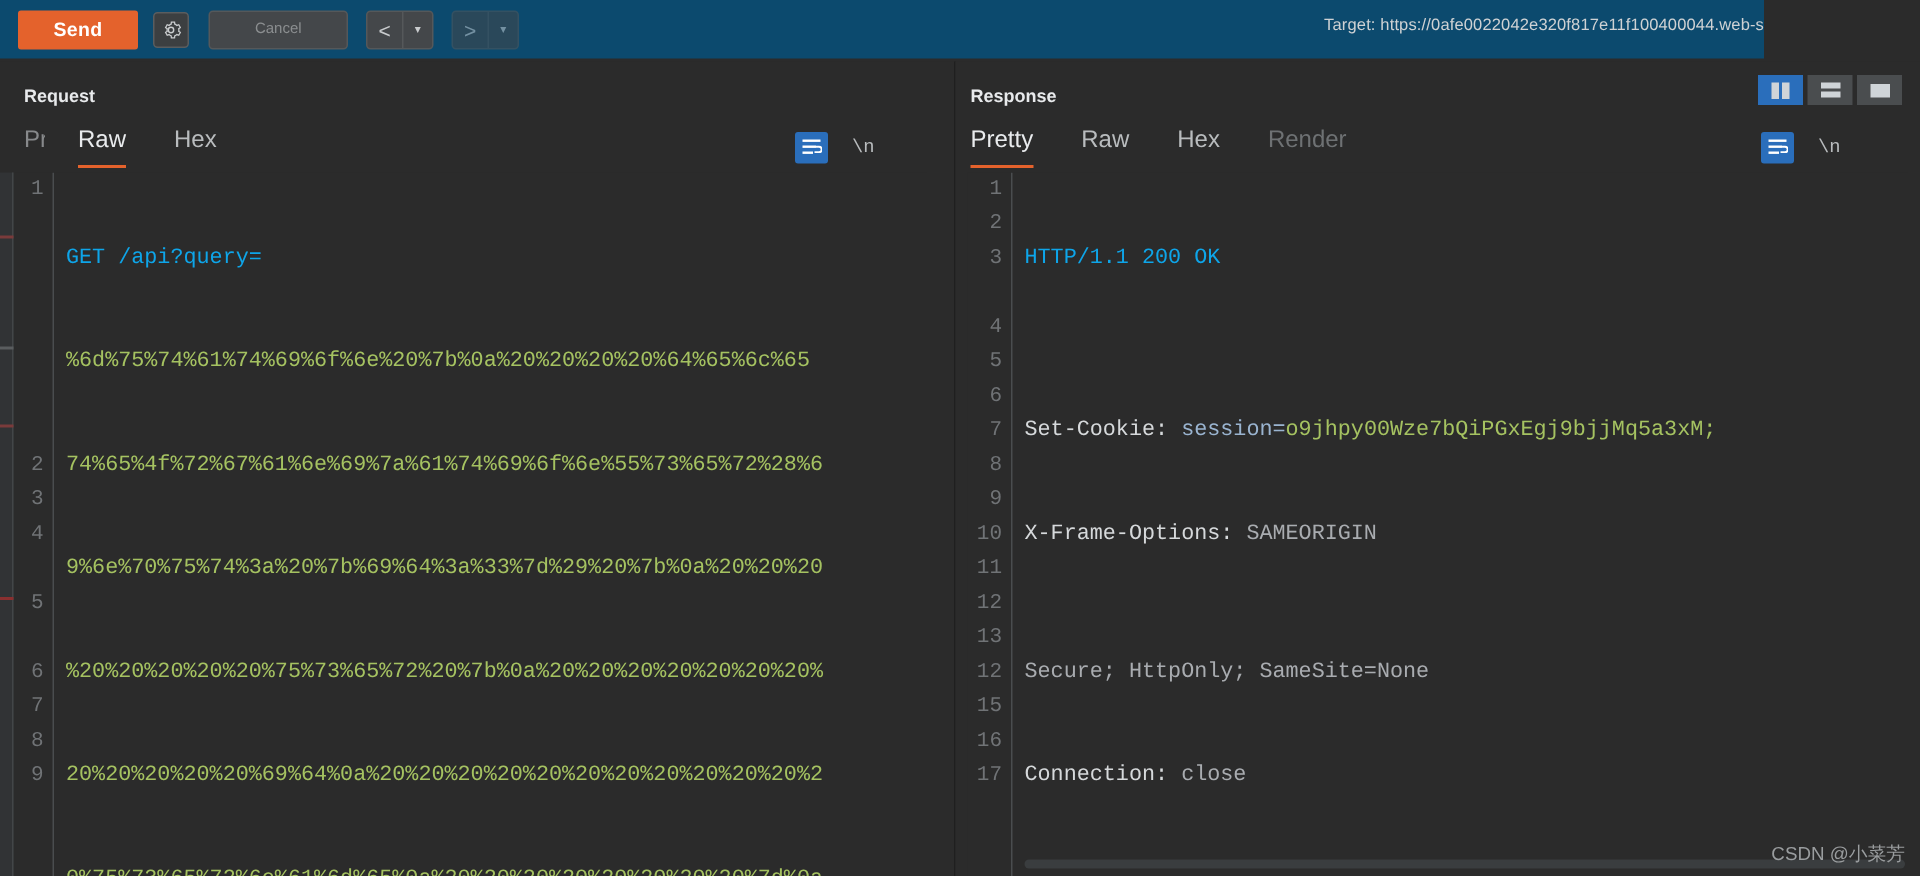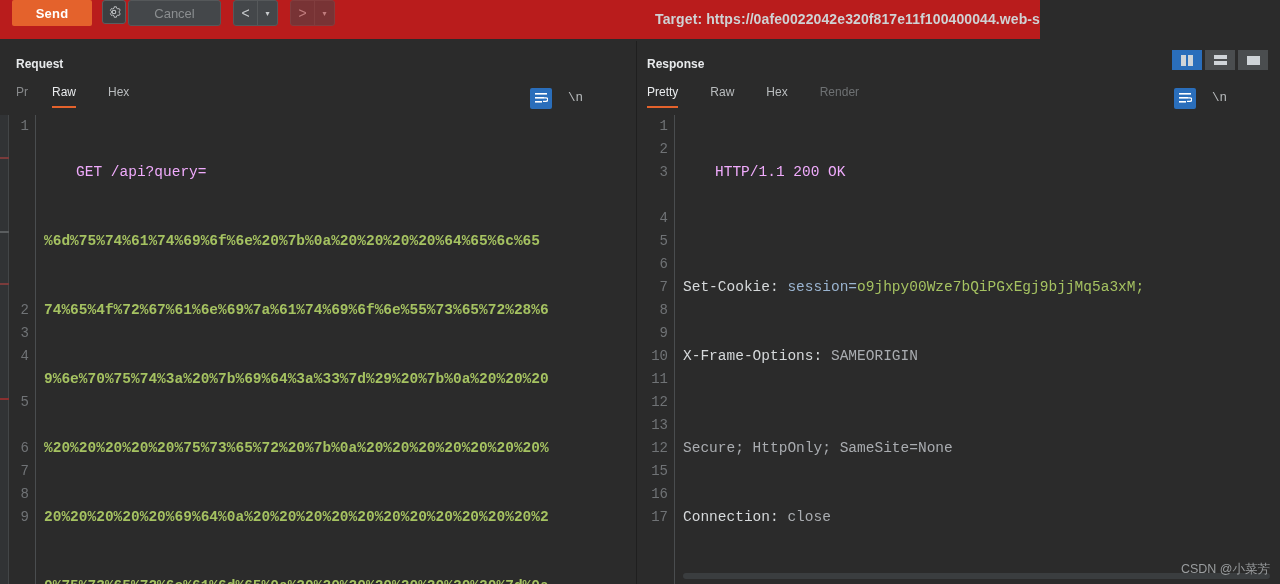--- a/index.html
+++ b/index.html
@@ -7,24 +7,24 @@
     margin: 0; padding: 0;
     width: 1280px; height: 584px;
     overflow: hidden;
     background: #2b2b2b;
     font-family: "Liberation Sans", sans-serif;
   }
 
   
   .toolbar {
     position: absolute; left: 0; top: 0;
-    width: 1040px; height: 40px;
-    background: #b91c1c;
+    width: 1176px; height: 40px;
+    background: #0c4a6e;
     border-bottom: 1px solid #2b2b2b;
-    display: flex; align-items: flex-start;
+    display: flex; align-items: center;
   }
   .send-btn {
     margin-left: 12px;
     width: 80px; height: 26px;
     background: #e4622c;
     color: #ffffff;
     font-size: 13px; font-weight: bold;
     border: none; border-radius: 2px;
     display: flex; align-items: center; justify-content: center;
     cursor: pointer;
@@ -33,25 +33,25 @@
   .gear-btn {
     margin-left: 10px;
     width: 24px; height: 24px;
     border: 1px solid #5a5d5f;
     border-radius: 3px;
     background: #3c3f41;
     display: flex; align-items: center; justify-content: center;
     cursor: pointer;
   }
   .cancel-btn {
-    margin-left: 2px;
+    margin-left: 13px;
     width: 93px; height: 26px;
     background: #44474a;
     color: #8b8e90;
-    font-size: 13px;
+    font-size: 10px;
     border: 1px solid #55585a; border-radius: 3px;
     display: flex; align-items: center; justify-content: center;
   }
   .nav-group {
     margin-left: 12px;
     height: 26px;
     background: #44474a;
     border: 1px solid #55585a; border-radius: 3px;
     display: flex; align-items: stretch;
     overflow: hidden;
@@ -65,21 +65,21 @@
     cursor: pointer;
   }
   .nav-caret {
     width: 19px;
     display: flex; align-items: center; justify-content: center;
     color: #c9ccce; font-size: 8px;
     cursor: pointer;
   }
   .target-label {
     position: absolute; right: 0; top: 11px;
-    font-size: 14px; font-weight: bold;
+    font-size: 11px; font-weight: normal;
     color: #cfd2d4;
     white-space: nowrap;
     letter-spacing: .1px;
   }
 
   
   .panes {
     position: absolute; left: 0; top: 41px;
     width: 1280px; height: 543px;
     display: flex;
@@ -100,21 +100,21 @@
   .pane.request .pane-title { left: 16px; }
   .pane.response .pane-title { left: 10px; }
 
   .tabs {
     position: absolute; top: 44px; height: 28px;
     display: flex; align-items: flex-start;
   }
   .pane.request .tabs { left: 16px; }
   .pane.response .tabs { left: 10px; }
   .tab {
-    font-size: 12px;
+    font-size: 16px;
     color: #b9bcbe;
     padding: 0 0 7px 0;
     margin-right: 32px;
     cursor: pointer;
     white-space: nowrap;
   }
   .tab.clipped { color: #87898b; overflow: hidden; width: 14px; margin-right: 22px; }
   .tab.dim { color: #6e7173; }
   .tab.active { color: #e9ebed; border-bottom: 2px solid #e4622c; }
 
@@ -195,22 +195,22 @@
     font-family: "Liberation Mono", monospace;
     font-size: 14.5px;
     line-height: 23px;
     color: #c7cacc;
     white-space: pre-wrap;
     word-break: break-all;
     overflow: hidden;
   }
   .code .ln { min-height: 23px; }
 
-  .t-enc   { color: #a5c261; font-weight: bold; }
-  .t-plain { color: #f0abfc; margin-left: 32px; }
+  .t-enc   { color: #a5c261; }
+  .t-plain { color: #0ea5e9; }
   .t-hdr   { color: #d6d9db; }
   .t-val   { color: #a9acb0; }
   .t-cookie-name { color: #9ab4d0; }
   .t-cookie-val  { color: #a5c261; }
 
   .hscroll {
     position: absolute;
     left: 38px; right: 10px; bottom: 5px;
     height: 6px;
     background: #3a3d3f;

